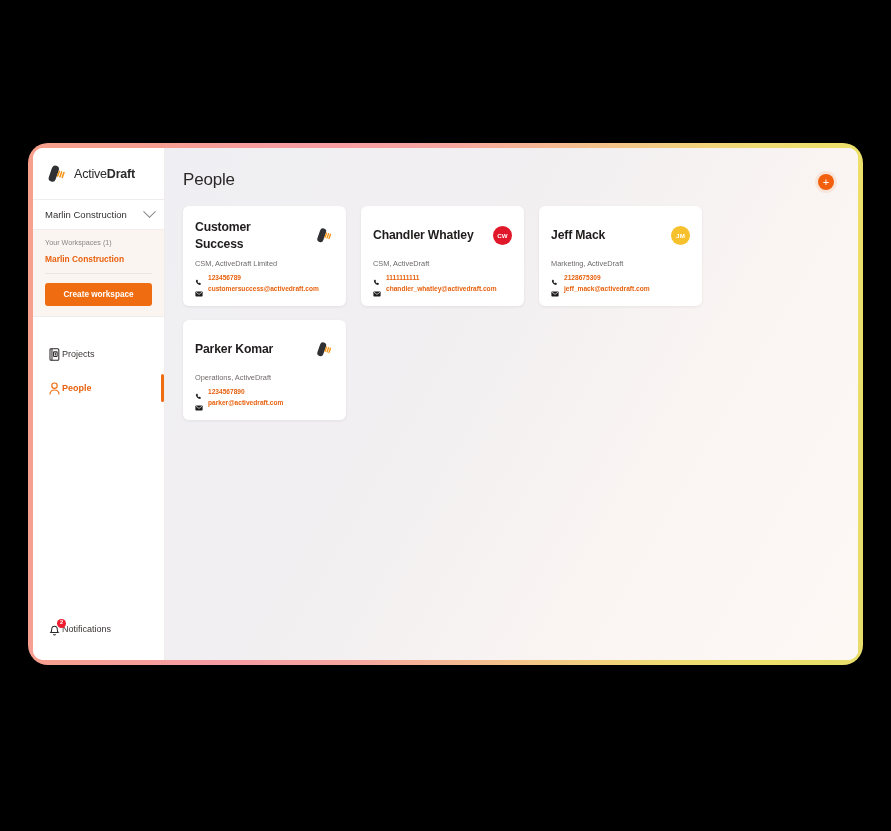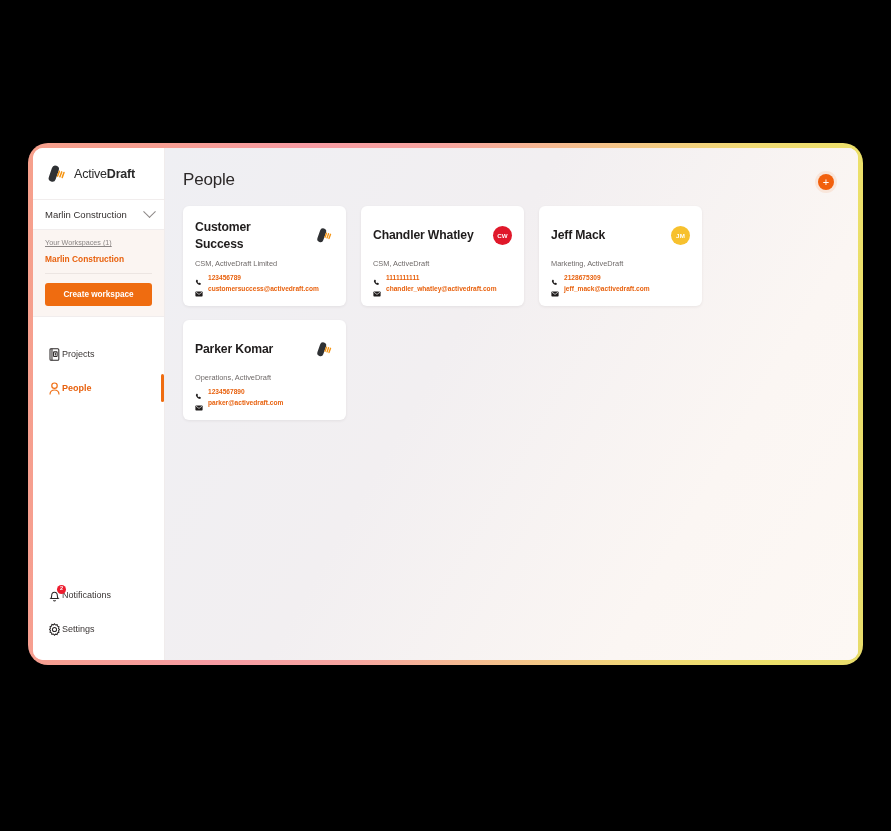--- a/index.html
+++ b/index.html
@@ -92,21 +92,20 @@
 
   .ws-panel {
     background: #fbf5f2;
     padding: 8px 12px 10px 12px;
     border-bottom: 1px solid #f1eded;
   }
   .ws-label {
     font-size: 7.2px;
     color: #8a8584;
     margin-bottom: 7px;
-    text-decoration: underline;
   }
   .ws-current {
     font-size: 8.4px;
     font-weight: 700;
     color: #e8620f;
     margin-bottom: 9px;
     cursor: pointer;
   }
   .ws-divider {
     height: 1px;
@@ -343,29 +342,20 @@
           <span class="bell-wrap">
             <svg viewBox="0 0 16 16" width="15" height="15" fill="none" stroke="#2c2828" stroke-width="1.1">
               <path d="M4 11.3c0.9-0.8 1-1.9 1-3.2 0-2 1.3-3.5 3-3.5s3 1.5 3 3.5c0 1.3 0.1 2.4 1 3.2z"></path>
               <path d="M6.9 13.1a1.2 1.2 0 0 0 2.2 0"></path>
             </svg>
             <span class="bell-badge">2</span>
           </span>
           <span class="nav-label">Notifications</span>
         </div>
 
-        <div class="nav-item">
-          <span class="nav-icon">
-            <svg viewBox="0 0 16 16" width="15" height="15" fill="none" stroke="#2c2828" stroke-width="1.1">
-              <circle cx="8" cy="8" r="2.2"></circle>
-              <path d="M8 1.9l1.1 1.3 1.7-0.4 0.4 1.7 1.6 0.7-0.6 1.6 1.1 1.3-1.1 1.3 0.6 1.6-1.6 0.7-0.4 1.7-1.7-0.4L8 14.1l-1.1-1.3-1.7 0.4-0.4-1.7-1.6-0.7 0.6-1.6L2.7 7.9l1.1-1.3-0.6-1.6 1.6-0.7 0.4-1.7 1.7 0.4z"></path>
-            </svg>
-          </span>
-          <span class="nav-label">Settings</span>
-        </div>
       </div>
     </aside>
 
     <main id="main">
       <div id="main-bg-sheen"></div>
       <div id="main-inner">
 
         <div class="page-head">
           <h1 id="page-title">People</h1>
           <button id="add-person-button">+</button>

